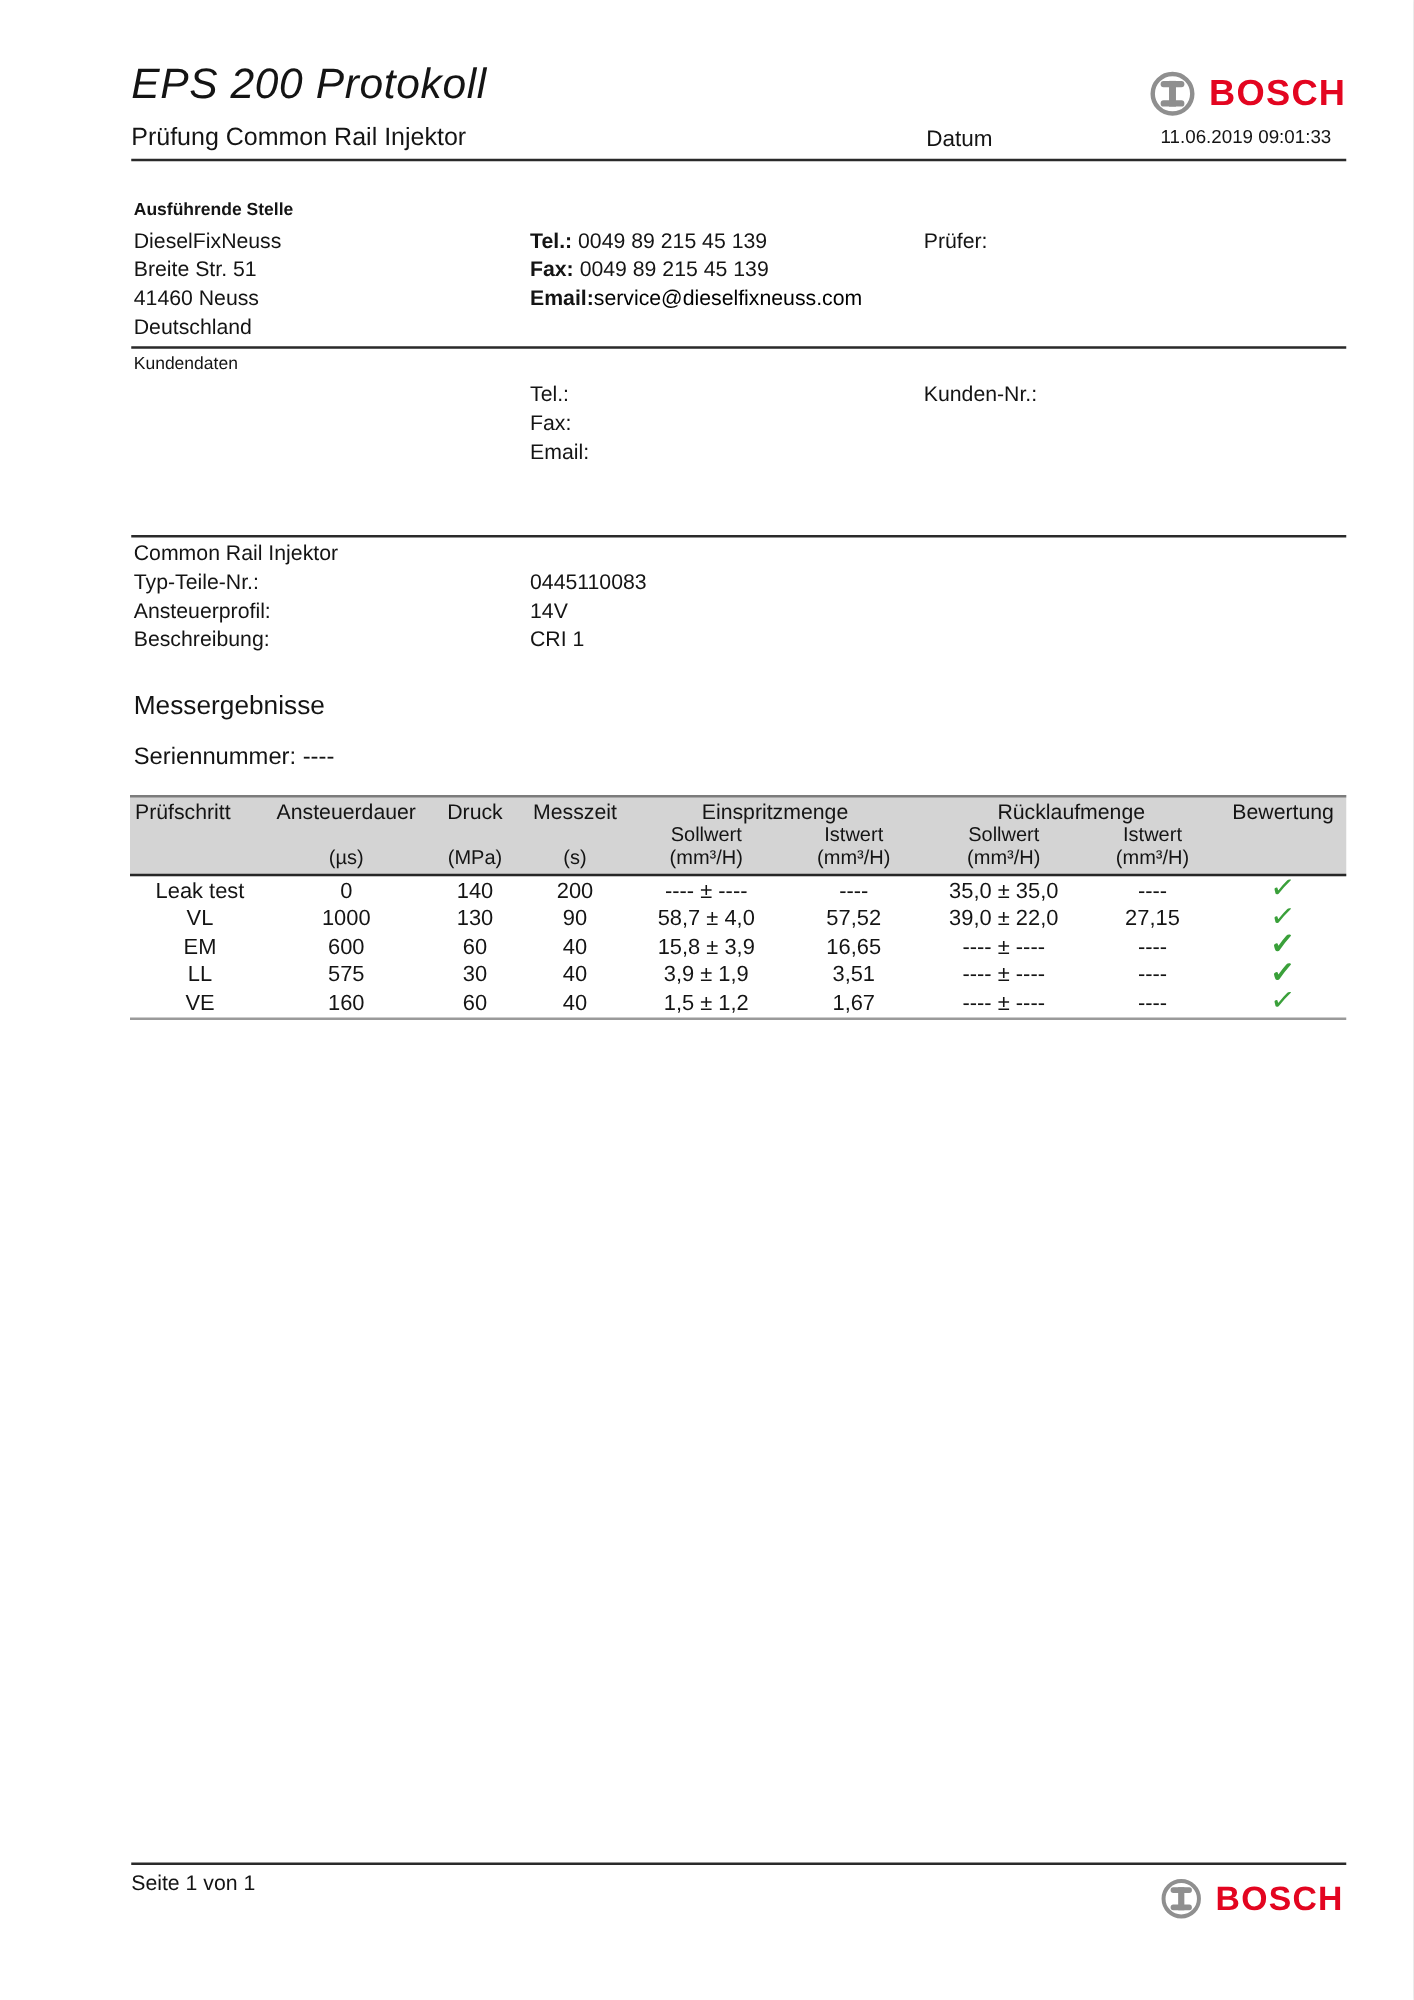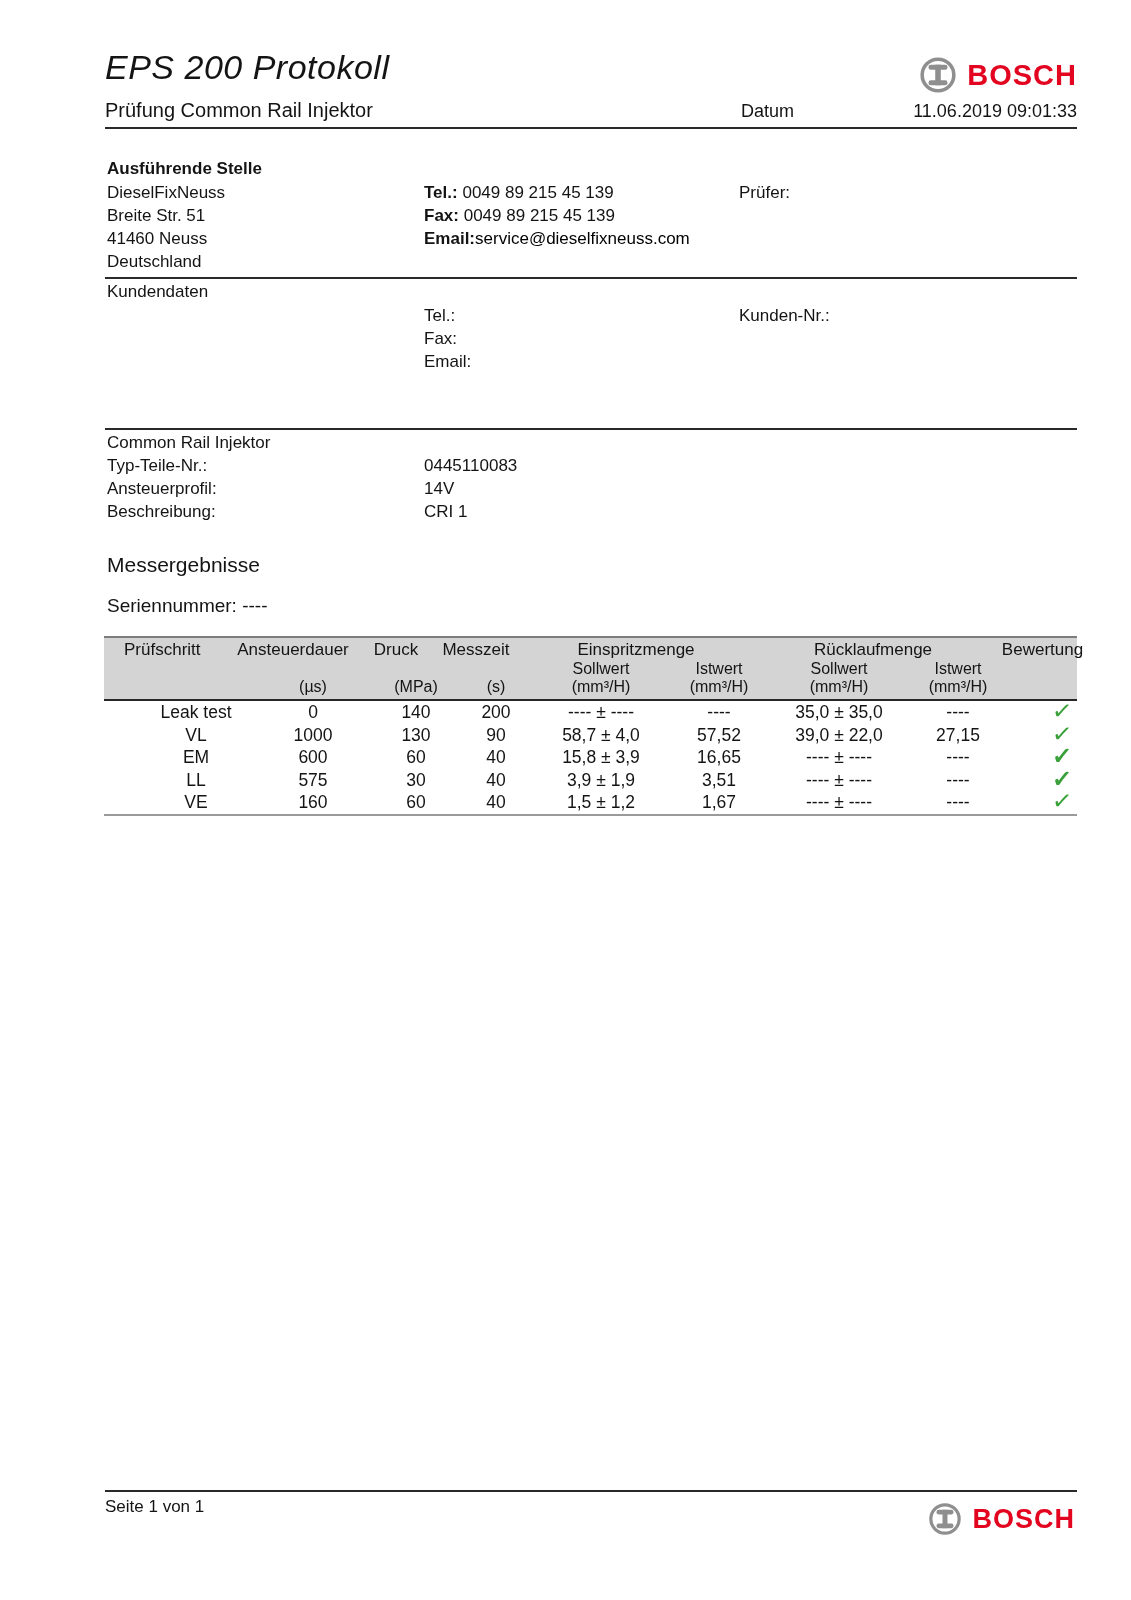--- a/index.html
+++ b/index.html
@@ -9,49 +9,49 @@
     font-family:"Liberation Sans", sans-serif; color:#141414; overflow:hidden;
     margin:0 auto; box-shadow:0 0 4px rgba(0,0,0,.25);
   }
   .abs { position:absolute; }
 
   
   .title { left:105px; top:48px; font-size:34px; letter-spacing:.5px;font-style:italic; }
   .subtitle-row { left:105px; top:99px; width:972px; height:26px; }
   .subtitle { font-size:20px; }
   .datum-label { position:absolute; left:636px; top:2px; font-size:18px; }
-  .datum-value { position:absolute; right:0; top:2px; font-size:18px; }
+  .datum-value { position:absolute; right:12px; top:2px; font-size:15px; }
   .rule { height:2px; background:#2a2a2a; width:972px; left:105px; }
 
   .brand { display:flex; align-items:center; gap:10px; }
   .brand-top { right:54px; top:56px; }
   .brand-bottom { right:56px; top:1502px; }
   .brand-text { font-size:29px; font-weight:bold; color:#e30520; letter-spacing:1px; }
   .brand-bottom .brand-text { font-size:27px; }
 
   
-  .sec-heading { font-size:17px; }
+  .sec-heading { font-size:14px; }
   .bold { font-weight:bold; }
   .col-grid { display:grid; grid-template-columns:317px 315px 340px; width:972px; }
   .line { font-size:17px; line-height:23px; }
   .link { color:#000000; text-decoration:none; }
 
   .inj-row { display:grid; grid-template-columns:317px 655px; font-size:17px; line-height:23px; }
 
   .h2 { font-size:21px; }
   .serial { font-size:19px; }
 
   
   .rtable { left:104px; top:636px; width:973px; }
   .thead {
     background:#d4d4d4; border-top:2px solid #7c7c7c; border-bottom:2px solid #262626;
     padding:2px 0 3px 0;
   }
-  .trow { display:grid; grid-template-columns:108px 130px 76px 84px 126px 110px 130px 108px 101px;padding-left:36px; }
-  .trow-grouped { display:grid; grid-template-columns:108px 130px 76px 84px 236px 238px 101px;padding-left:16px; }
+  .trow { display:grid; grid-template-columns:108px 130px 76px 84px 126px 110px 130px 108px 101px; }
+  .trow-grouped { display:grid; grid-template-columns:108px 130px 76px 84px 236px 238px 101px; }
   .hc { font-size:17px; line-height:20px; text-align:center; }
   .hc-sub { font-size:16px; line-height:18px; text-align:center; }
   .left { text-align:left; padding-left:4px; }
   .tbody .trow { height:22.5px; align-items:center; }
   .tc { font-size:17.5px; text-align:center; white-space:nowrap; }
   .tc.left { text-align:center; }
   .tbl-bottom { border-bottom:2px solid #9a9a9a; }
   .check { color:#3aa03a; font-size:24px; line-height:20px; display:inline-block; transform:rotate(6deg); }
   .check.heavy { font-weight:bold; transform:rotate(2deg); }
 

